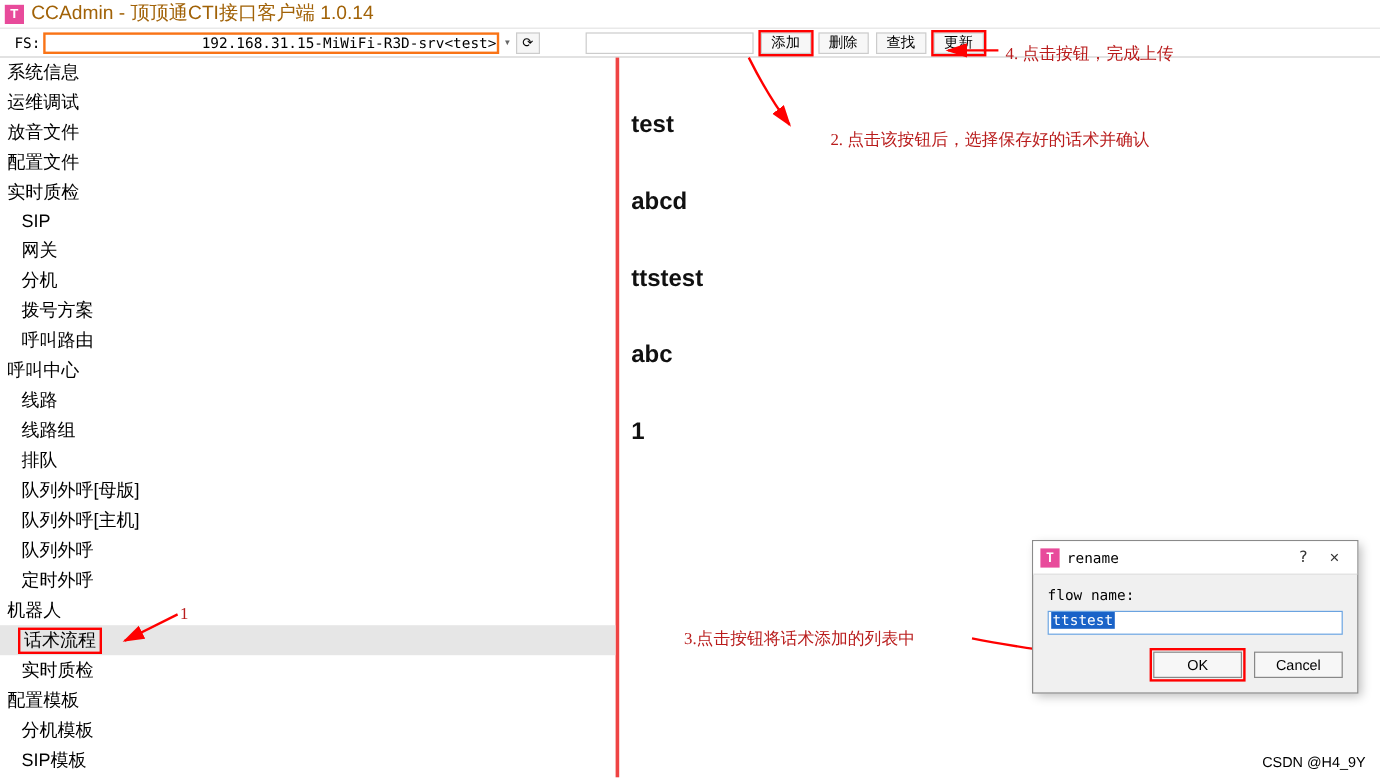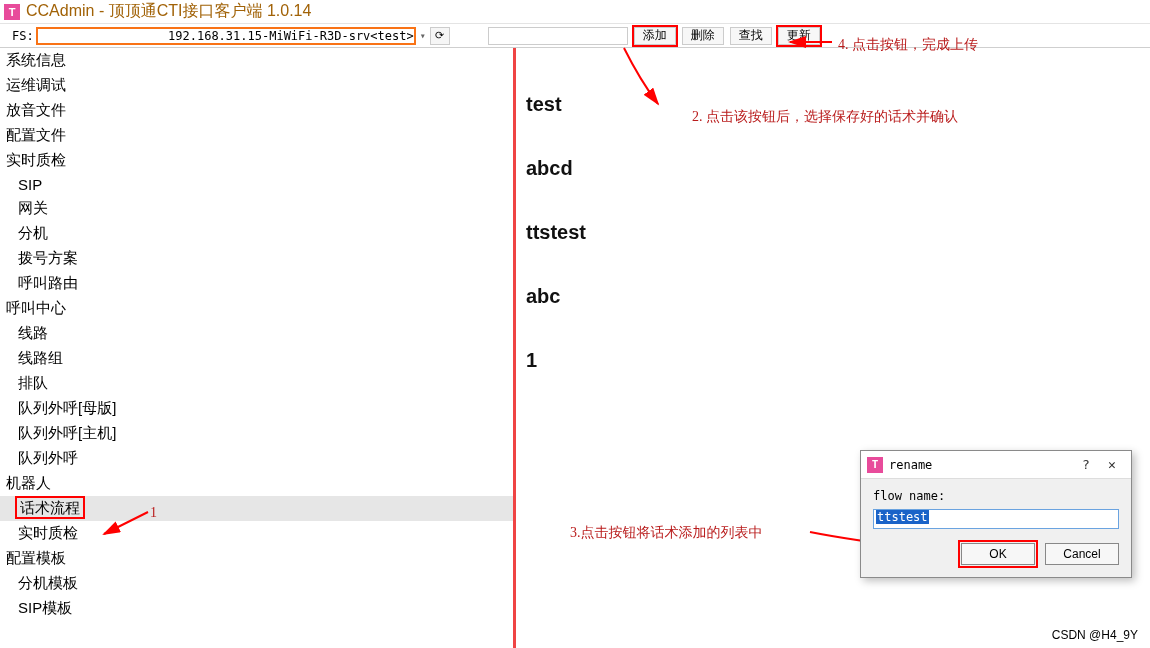--- a/index.html
+++ b/index.html
@@ -92,20 +92,21 @@
       cursor: default;
     }
     .tree-item.lvl1 { padding-left: 18px; }
     .tree-item.selected {
       background: #e6e6e6;
     }
     .tree-item.selected .lbl {
       outline: 2px solid #ff0000;
       outline-offset: 1px;
       padding: 0 2px;
+      font-family: Liberation Serif, serif;
     }
     .content {
       flex: 1;
       padding: 6px 10px;
     }
     .content-list div {
       font-size: 20px;
       font-weight: 700;
       color: #111;
       line-height: 1.4;
@@ -218,20 +219,21 @@
         <div class="tree-item lvl1"><span class="lbl">分机</span></div>
         <div class="tree-item lvl1"><span class="lbl">拨号方案</span></div>
         <div class="tree-item lvl1"><span class="lbl">呼叫路由</span></div>
         <div class="tree-item"><span class="lbl">呼叫中心</span></div>
         <div class="tree-item lvl1"><span class="lbl">线路</span></div>
         <div class="tree-item lvl1"><span class="lbl">线路组</span></div>
         <div class="tree-item lvl1"><span class="lbl">排队</span></div>
         <div class="tree-item lvl1"><span class="lbl">队列外呼[母版]</span></div>
         <div class="tree-item lvl1"><span class="lbl">队列外呼[主机]</span></div>
         <div class="tree-item lvl1"><span class="lbl">队列外呼</span></div>
+        <div class="tree-item lvl1"><span class="lbl">定时外呼</span></div>
         <div class="tree-item"><span class="lbl">机器人</span></div>
         <div class="tree-item lvl1 selected"><span class="lbl">话术流程</span></div>
         <div class="tree-item lvl1"><span class="lbl">实时质检</span></div>
         <div class="tree-item"><span class="lbl">配置模板</span></div>
         <div class="tree-item lvl1"><span class="lbl">分机模板</span></div>
         <div class="tree-item lvl1"><span class="lbl">SIP模板</span></div>
       </div>
   </div>
   <div class="content">
     <div class="content-list" id="contentList">

